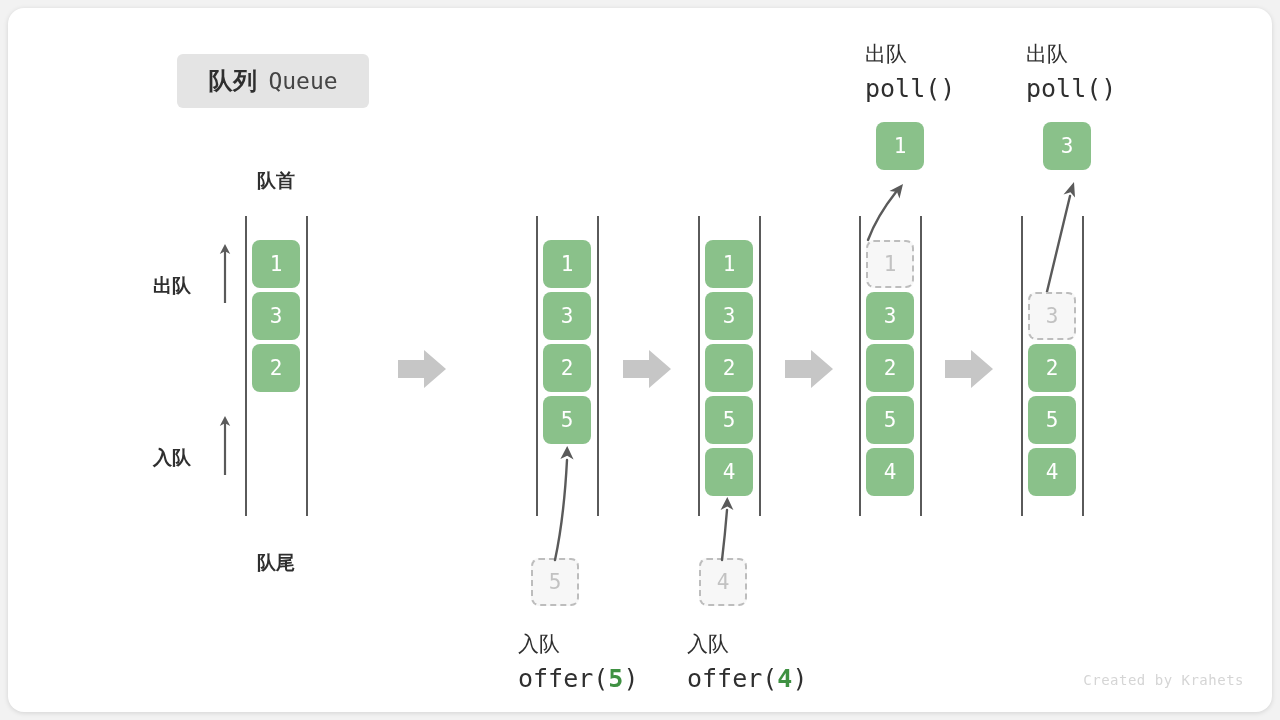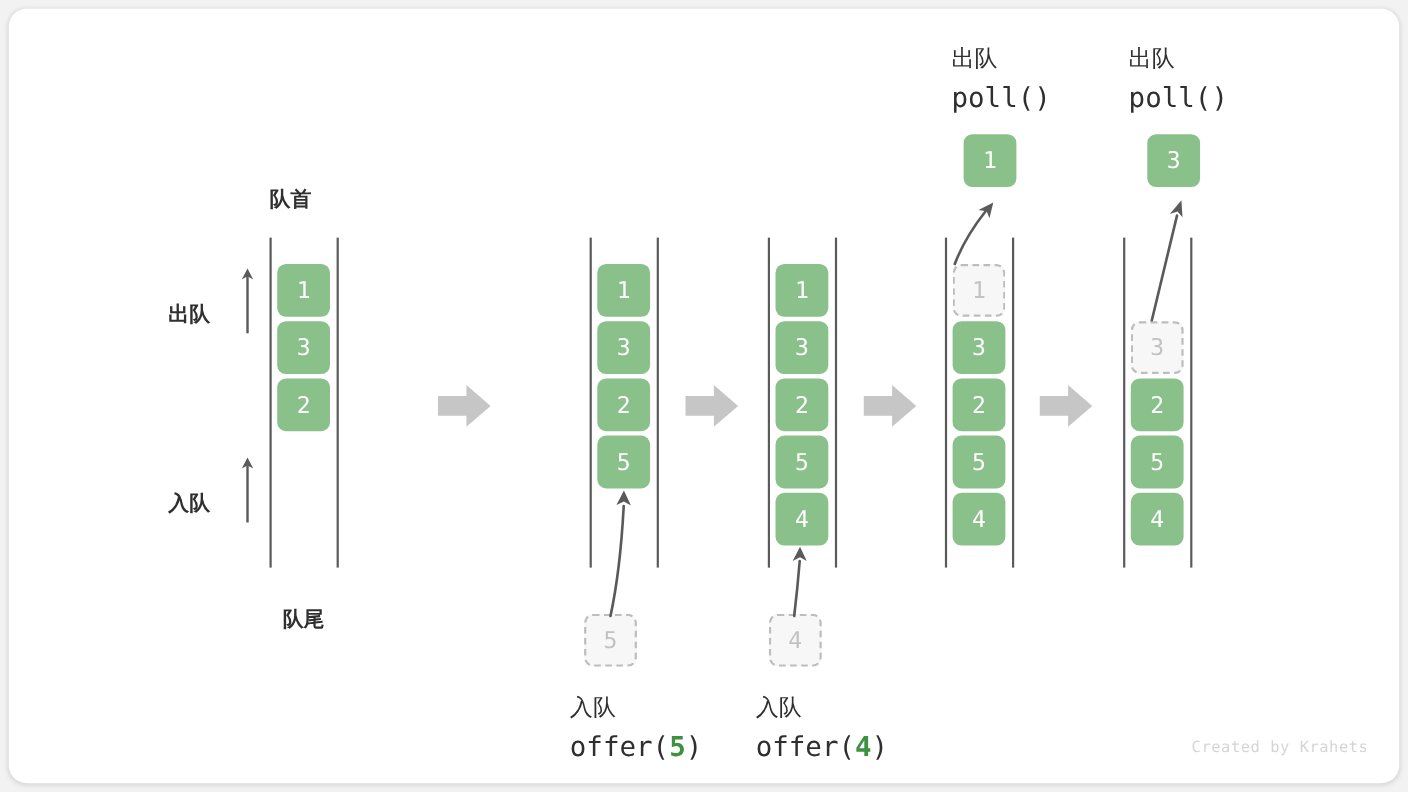--- a/index.html
+++ b/index.html
@@ -134,22 +134,26 @@
     color: #d5d5d5;
     letter-spacing: 0.5px;
   }
 </style>
 </head>
 <body>
 
 <div id="stage">
   <div id="card">
 
-
-    <div class="lbl-bold" style="left:237px; top:160px; width:62px; text-align:left;">队首</div>
+    <div class="title-badge">
+      <span class="title-cn">队列</span>
+      <span class="title-en">Queue</span>
+    </div>
+
+    <div class="lbl-bold" style="left:237px; top:160px; width:62px; text-align:center;">队首</div>
     <div class="lbl-bold" style="left:237px; top:542px; width:62px; text-align:center;">队尾</div>
 
     <div class="lbl-bold" style="left:145px; top:265px;">出队</div>
     <div class="thin-arrow" style="left:209px; top:234px;">
       <svg width="16" height="62" viewBox="0 0 16 62">
         <line x1="8" y1="61" x2="8" y2="9" stroke="#5a5a5a" stroke-width="2.2"></line>
         <path d="M8 2 L13.2 12 L8 9.2 L2.8 12 Z" fill="#5a5a5a"></path>
       </svg>
     </div>
 

